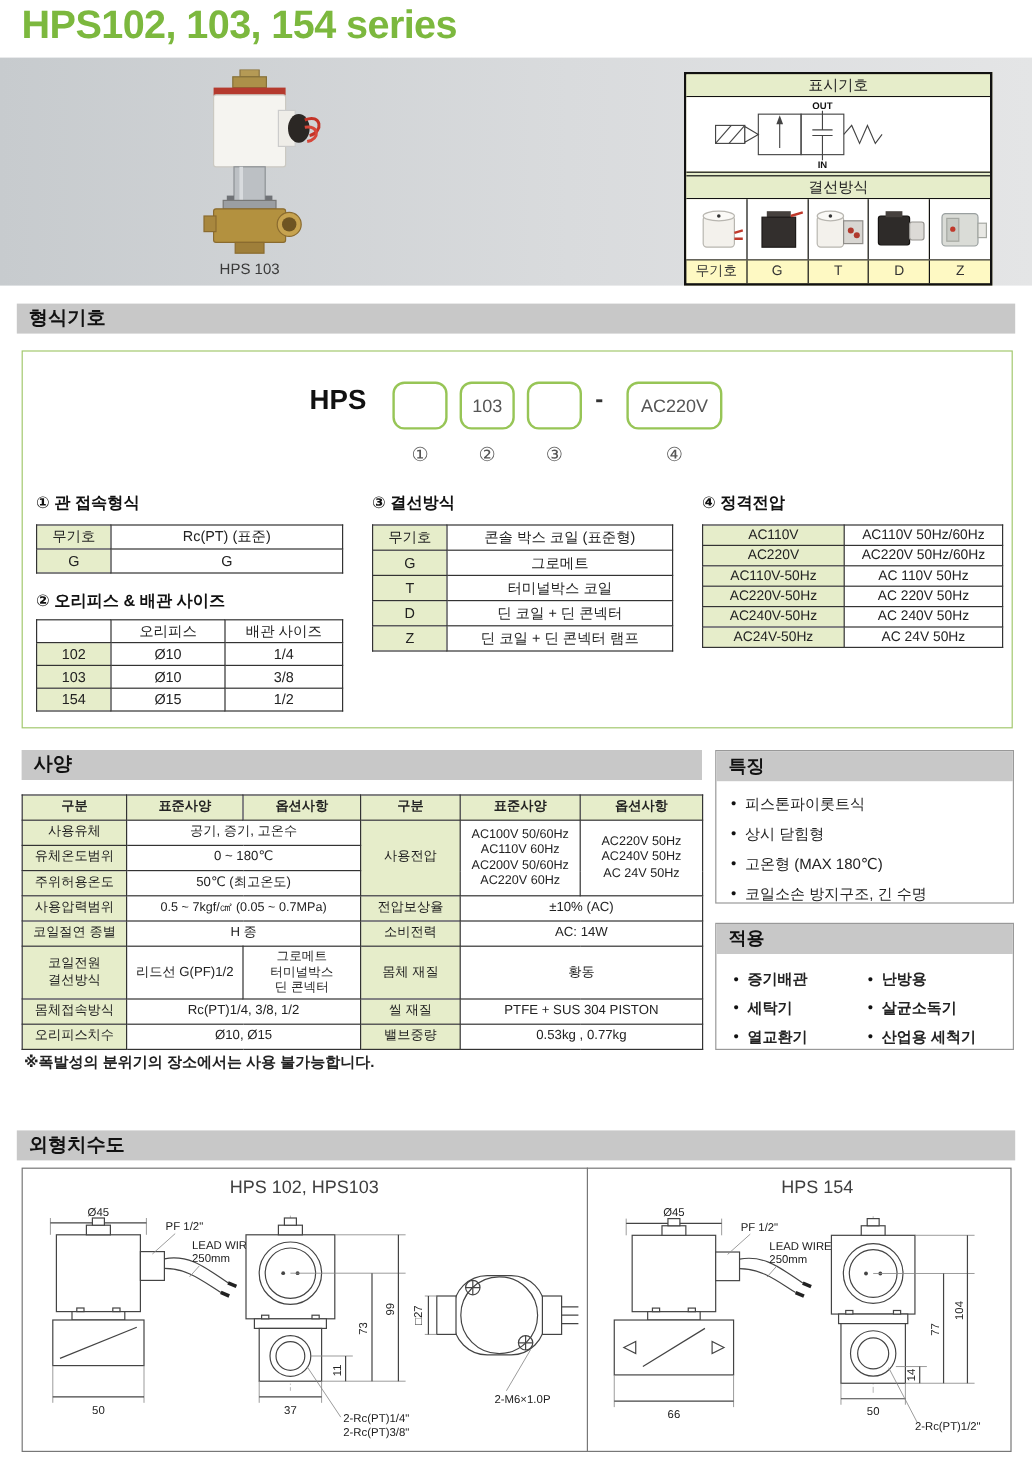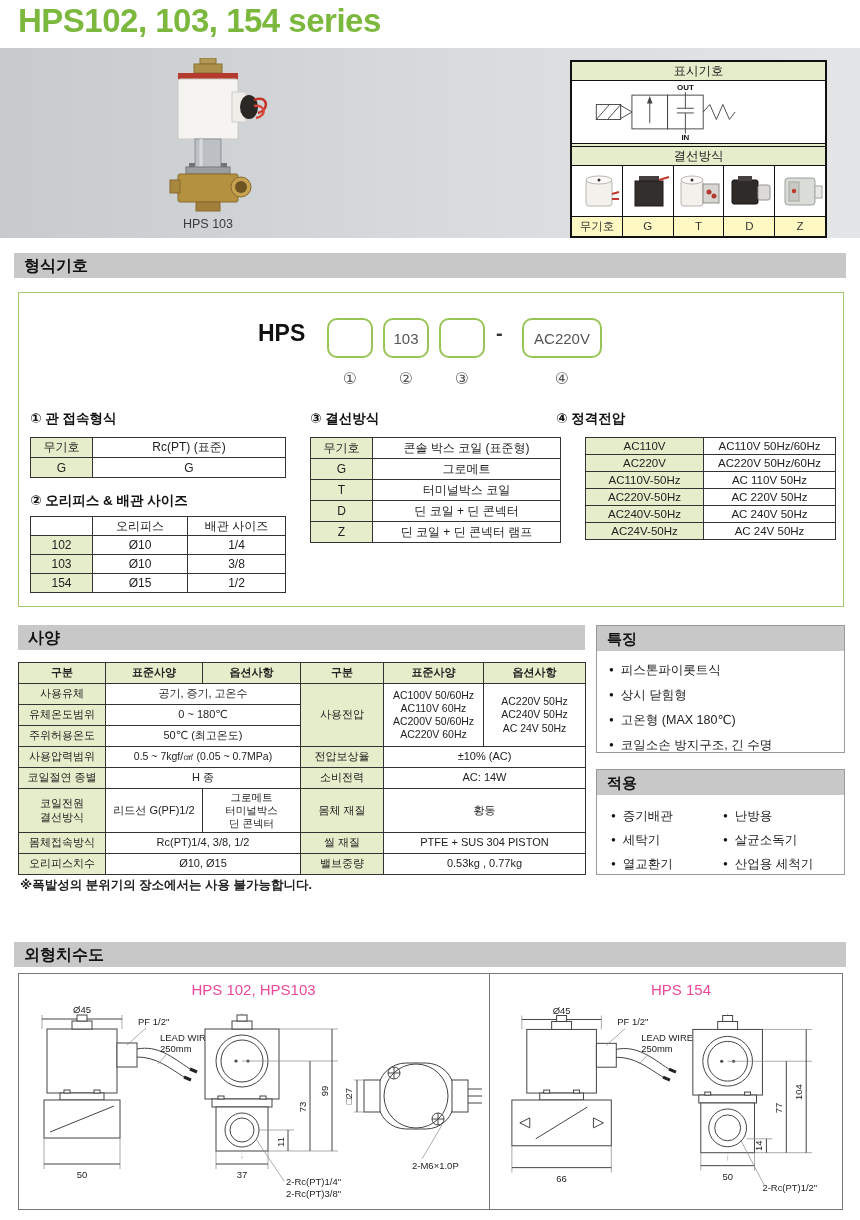--- a/index.html
+++ b/index.html
@@ -32,21 +32,21 @@
   .greenbox{position:absolute;left:18px;top:292px;width:824px;height:313px;border:1px solid #a3c86e;background:#fff;}
   .hps{position:absolute;left:258px;top:320px;font-size:23px;font-weight:bold;color:#111;}
   .codebox{position:absolute;top:318px;height:40px;border:2px solid #97c556;border-radius:10px;background:#fff;color:#555;
            font-size:15px;display:flex;align-items:center;justify-content:center;box-sizing:border-box;}
   #cb1{left:327px;width:46px;} #cb2{left:383px;width:46px;} #cb3{left:439px;width:46px;} #cb4{left:522px;width:80px;}
   .dash{position:absolute;left:496px;top:322px;font-size:20px;font-weight:bold;color:#333;}
   .marker{position:absolute;top:369px;width:24px;text-align:center;font-size:16px;color:#555;}
   #mk1{left:338px;} #mk2{left:394px;} #mk3{left:450px;} #mk4{left:550px;}
 
   .subtitle{position:absolute;font-size:13.5px;font-weight:bold;color:#111;}
-  #t1t{left:30px;top:410px;} #t2t{left:30px;top:492px;} #t3t{left:310px;top:410px;} #t4t{left:556px;top:410px;}
+  #t1t{left:30px;top:410px;} #t2t{left:30px;top:492px;} #t3t{left:310px;top:410px;} #t4t{left:585px;top:410px;}
 
   table.dtable{position:absolute;border-collapse:collapse;table-layout:fixed;background:#fff;}
   table.dtable td{border:1px solid #333;text-align:center;padding:0 2px;color:#222;overflow:hidden;}
   .kc{background:#e6edca;}
   #t1{left:30px;top:437px;width:255px;font-size:12px;}
   #t2{left:30px;top:516px;width:255px;font-size:12px;}
   #t3{left:310px;top:437px;width:250px;font-size:12px;}
   #t4{left:585px;top:437px;width:250px;font-size:11.5px;}
 
   #spec{left:18px;top:662px;width:567px;font-size:11px;}
@@ -55,27 +55,27 @@
   .sm{font-size:10.5px;}
   .note{position:absolute;left:20px;top:877px;font-size:12.5px;font-weight:700;color:#222;}
 
   .side-box{position:absolute;left:596px;width:249px;border:1px solid #999;background:#fff;box-sizing:border-box;}
   #features-box{top:625px;height:128px;}
   #application-box{top:769px;height:106px;}
   .side-hdr{height:25px;line-height:25px;background:#c8c8c8;font-size:15px;font-weight:bold;padding-left:10px;color:#111;}
   .feat-list{padding:11px 8px 0 12px;}
   .feat-item{font-size:12.5px;color:#222;margin-bottom:8px;white-space:nowrap;}
   .bullet{font-size:8px;vertical-align:2px;margin-right:7px;color:#111;}
-  .app-cols{display:flex;padding:13px 0 0 14px;}
+  .app-cols{display:flex;padding:13px 0 0 14px;font-weight:bold;}
   .app-col{width:112px;}
   .app-col .feat-item{margin-bottom:7px;}
 
   .dim-box{position:absolute;left:18px;top:973px;width:825px;height:237px;border:1px solid #777;box-sizing:border-box;background:#fff;}
   .dim-divider{position:absolute;left:489px;top:973px;width:1px;height:237px;background:#777;}
-  .dim-title{position:absolute;font-size:15px;color:#ec4899;}
+  .dim-title{position:absolute;font-size:15px;color:#404040;}
   #dimtL{left:18px;top:981px;width:471px;text-align:center;}
   #dimtR{left:489px;top:981px;width:384px;text-align:center;}
   #svgL{position:absolute;left:20px;top:1001px;}
   #svgR{position:absolute;left:492px;top:1001px;}
 
   svg .dln{stroke:#444;stroke-width:1;fill:none;}
   svg .dfill{fill:#fff;stroke:#444;stroke-width:1;}
   svg .ext{stroke:#888;stroke-width:0.7;fill:none;}
   svg .cl{stroke:#999;stroke-width:0.6;stroke-dasharray:6 2 1 2;fill:none;}
   svg text.dt{font-size:9.5px;fill:#222;}

